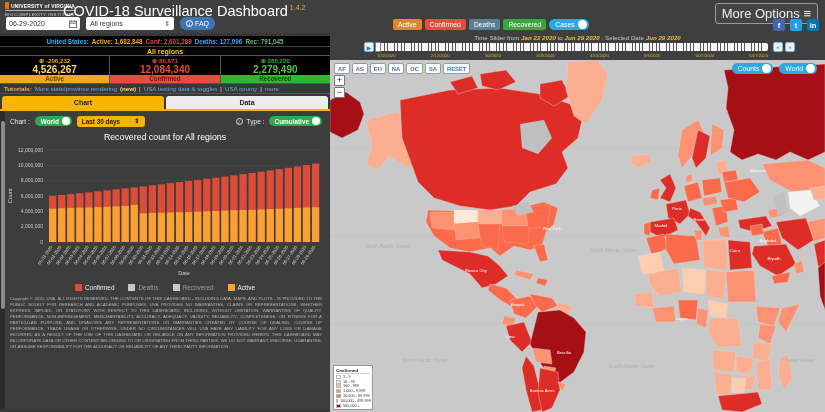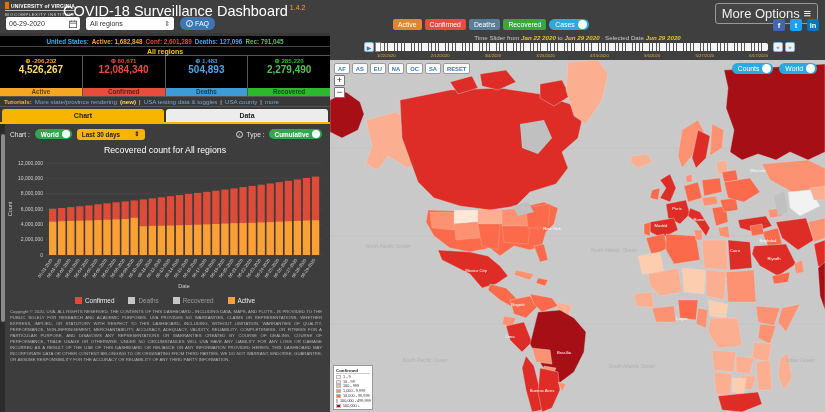--- a/index.html
+++ b/index.html
@@ -40,21 +40,21 @@
   #socials{position:absolute;right:6px;top:19px;display:flex;gap:5px;}
   .soc{width:12px;height:12px;border-radius:2px;color:#fff;font-size:7.5px;font-weight:bold;
     display:flex;align-items:center;justify-content:center;cursor:pointer;}
 
   
   #left{position:absolute;left:0;top:33px;width:330px;height:379px;background:#383838;z-index:20;}
   #ticker{margin-top:3px;height:10px;background:#000;display:flex;align-items:center;justify-content:center;
     gap:3px;font-size:6.3px;font-weight:bold;white-space:nowrap;}
   #region-hdr{height:9px;background:#050505;border-top:1px solid #444;color:#f5c518;font-size:7px;font-weight:bold;
     display:flex;align-items:center;justify-content:center;}
-  #stats{display:flex;height:41px;background:#000;border-top:1px solid #555;}
+  #stats{display:flex;height:28px;background:#000;border-top:1px solid #555;}
   .stat{flex:1;border-right:1px solid #555;display:flex;flex-direction:column;}
   .stat:last-child{border-right:none;}
   .stat-delta{font-size:6.2px;font-weight:bold;text-align:center;padding-top:1px;}
   .stat-value{font-size:10px;font-weight:bold;text-align:center;flex:1;}
   .stat-label{height:8px;font-size:6.3px;font-weight:bold;color:rgba(0,0,0,.62);text-align:center;line-height:8px;}
   #tutorials{height:11px;display:flex;align-items:center;gap:3px;font-size:6.2px;padding-left:4px;
     border-top:1px solid #555;border-bottom:1px solid #555;white-space:nowrap;}
   .tut-label{color:#f0ad4e;font-weight:bold;}
   .tut-link{color:#6fa8dc;cursor:pointer;}
   .tut-new{color:#ffd965;font-weight:bold;}
@@ -179,25 +179,20 @@
     <div id="stats">
         <div class="stat">
           <div class="stat-delta" style="color:#f5a623">⊕ -206,232</div>
           <div class="stat-value" style="color:#ffd965">4,526,267</div>
           <div class="stat-label" style="background:#f5a623">Active</div>
         </div>
         <div class="stat">
           <div class="stat-delta" style="color:#e74c3c">⊕ 80,671</div>
           <div class="stat-value" style="color:#e74c3c">12,084,340</div>
           <div class="stat-label" style="background:#e74c3c">Confirmed</div>
-        </div>
-        <div class="stat">
-          <div class="stat-delta" style="color:#3d9bd5">⊕ 1,483</div>
-          <div class="stat-value" style="color:#4da6e8">504,893</div>
-          <div class="stat-label" style="background:#3d9bd5">Deaths</div>
         </div>
         <div class="stat">
           <div class="stat-delta" style="color:#2db92d">⊕ 285,220</div>
           <div class="stat-value" style="color:#56c156">2,279,490</div>
           <div class="stat-label" style="background:#2db92d">Recovered</div>
         </div>
       </div>
     <div id="tutorials">
       <span class="tut-label">Tutorials:</span>
       <span class="tut-link">More state/province rendering</span>

